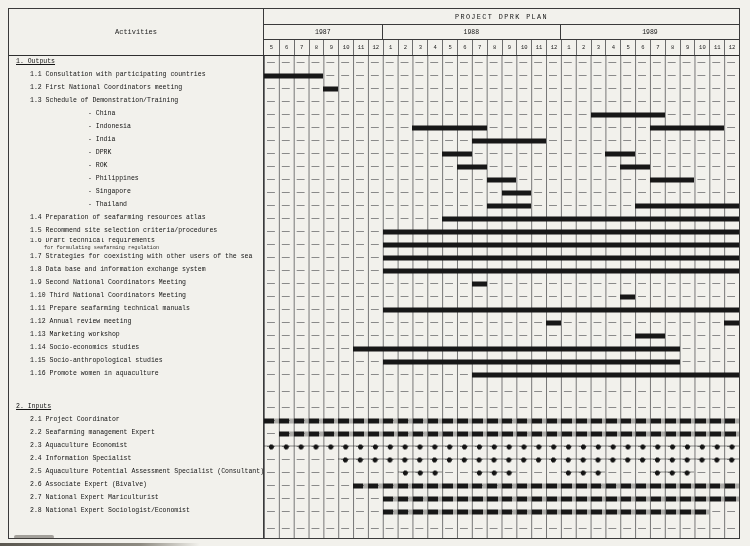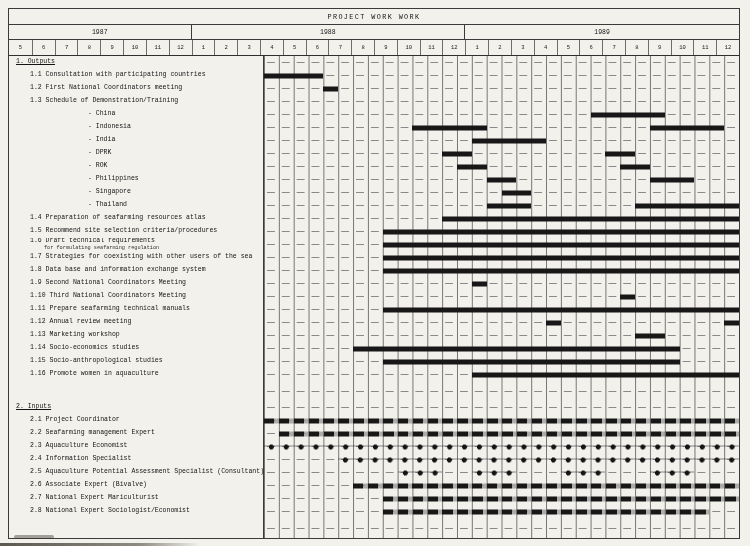--- a/index.html
+++ b/index.html
@@ -80,22 +80,23 @@
     position:absolute;left:14px;bottom:7px;width:40px;height:4px;
     background:rgba(66,63,56,.45);border-radius:2px;
   }
 </style>
 </head>
 <body>
 
 <div class="paper">
   <div class="gantt">
     <div class="thead">
+      <div class="act-head">Activities</div>
       <div class="time-head">
-        <div class="title-row">PROJECT WORK WORK</div>
+        <div class="title-row">PROJECT DPRK PLAN</div>
         <div class="years-row" style="grid-template-columns: 8fr 12fr 12fr;">
             <div class="year-cell">1987</div>
             <div class="year-cell">1988</div>
             <div class="year-cell">1989</div>
           </div>
         <div class="months-row" style="grid-template-columns: repeat(32, 1fr);">
             <div class="month-cell">5</div>
             <div class="month-cell">6</div>
             <div class="month-cell">7</div>
             <div class="month-cell">8</div>

